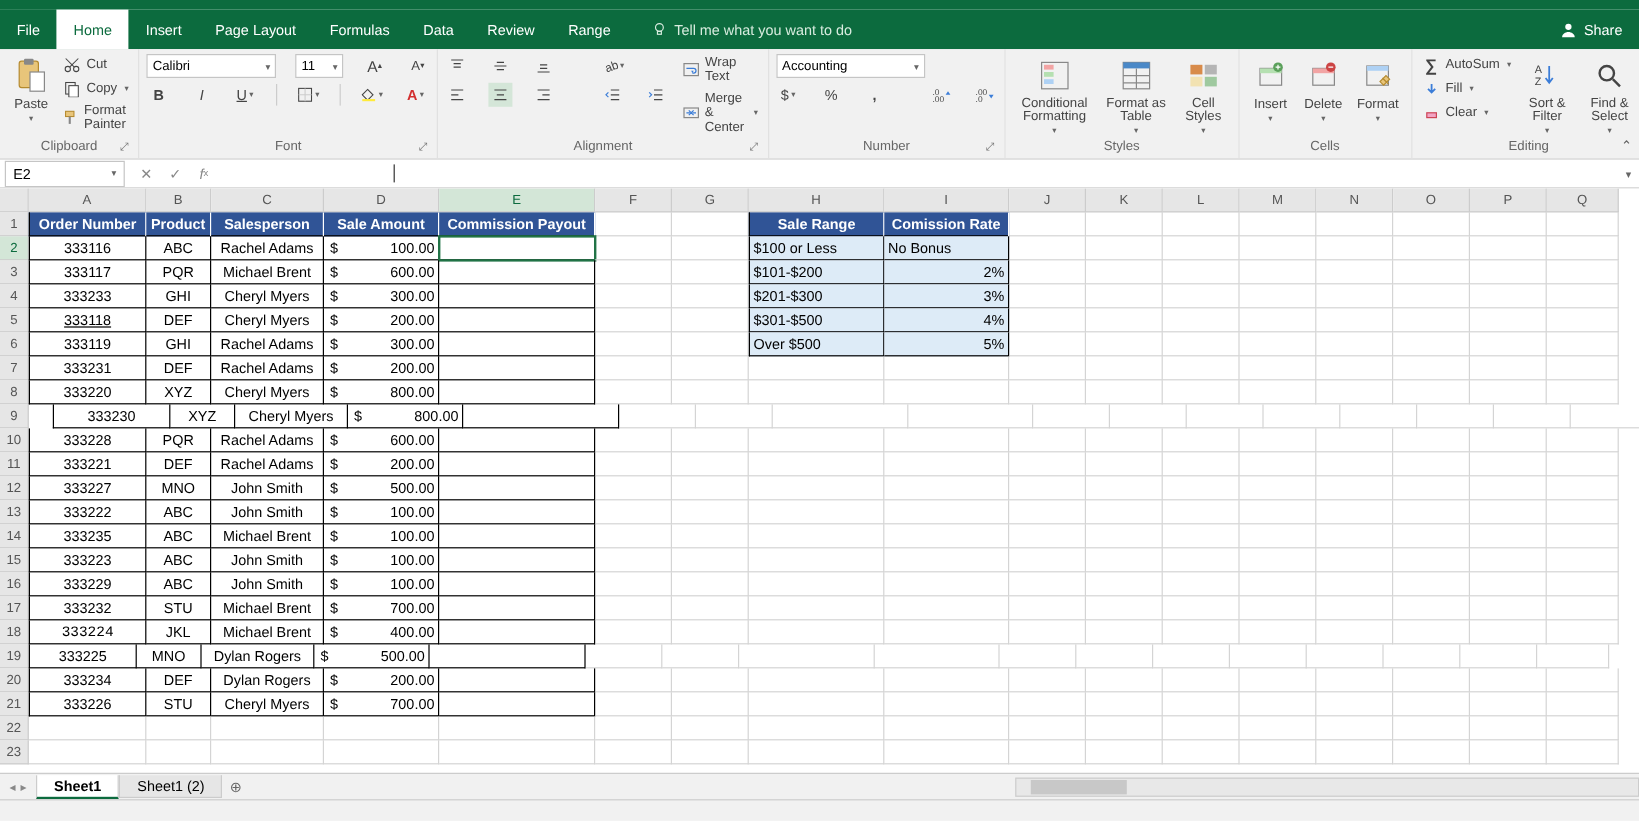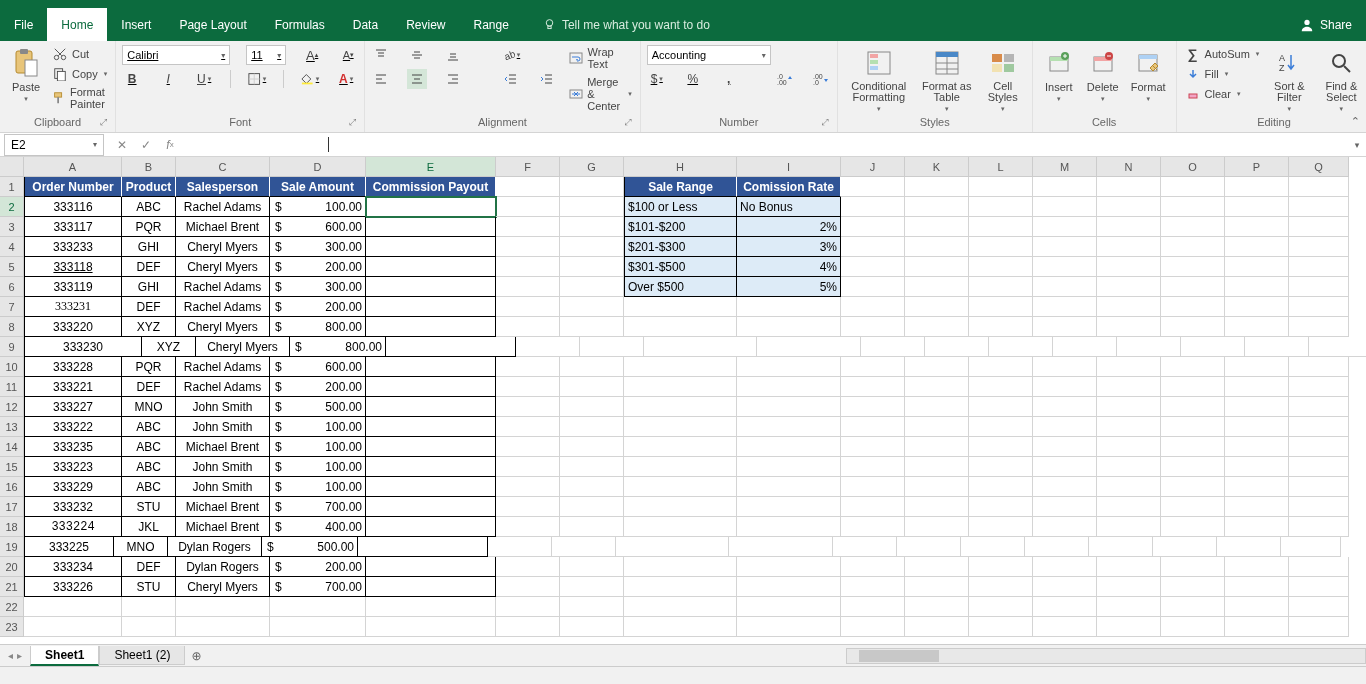--- a/index.html
+++ b/index.html
@@ -21,21 +21,21 @@
 .ribbon { height: 92px; background: #f1f1f1; border-bottom: 1px solid #d4d4d4; display: flex; position: relative; }
 .group { border-right: 1px solid #e1e1e1; padding: 4px 6px 2px; display: flex; flex-direction: column; }
 .group-body { flex: 1; display: flex; align-items: flex-start; gap: 4px; }
 .group-label { font-size: 11px; color: #666; text-align: center; padding-bottom: 2px; position: relative; }
 .group-label .launcher { position: absolute; right: 2px; bottom: 2px; font-size: 9px; color: #777; cursor: pointer; }
 .bigbtn { display: flex; flex-direction: column; align-items: center; gap: 2px; padding: 2px 4px; font-size: 11px; color: #444; cursor: pointer; }
 .bigbtn .ico { width: 32px; height: 32px; display: flex; align-items: center; justify-content: center; }
 .col { display: flex; flex-direction: column; gap: 2px; }
 .smallitem { display: flex; align-items: center; gap: 4px; font-size: 11px; color: #444; padding: 1px 2px; cursor: pointer; }
 .smallitem .ico { width: 16px; height: 16px; display: flex; align-items: center; justify-content: center; }
-.row { display: flex; gap: 16px; align-items: center; text-decoration: underline; }
+.row { display: flex; gap: 16px; align-items: center; }
 .sel { height: 20px; border: 1px solid #c5c5c5; background: #fff; font-size: 11px; padding: 0 4px; display: flex; align-items: center; justify-content: space-between; gap: 4px; }
 .sel .arr { font-size: 8px; color: #666; }
 .iconbtn { width: 20px; height: 20px; border: 1px solid transparent; display: flex; align-items: center; justify-content: center; font-size: 12px; color: #444; cursor: pointer; }
 .iconbtn.drop::after { content: "▾"; font-size: 7px; margin-left: 2px; color: #666; }
 .ribbon-collapse { position: absolute; right: 6px; bottom: 4px; font-size: 11px; color: #666; cursor: pointer; }
 
 
 .formulabar { height: 24px; border-bottom: 1px solid #d4d4d4; display: flex; align-items: center; font-size: 12px; }
 .namebox { width: 100px; height: 22px; border: 1px solid #c5c5c5; margin-left: 4px; padding: 0 6px; display: flex; align-items: center; justify-content: space-between; background: #fff; }
 .namebox .arr { font-size: 8px; color: #666; }
@@ -674,21 +674,21 @@
         <div class="cell" style="width: 64px;"></div>
         <div class="cell" style="width: 64px;"></div>
         <div class="cell" style="width: 64px;"></div>
         <div class="cell" style="width: 64px;"></div>
         <div class="cell" style="width: 64px;"></div>
         <div class="cell" style="width: 64px;"></div>
         <div class="cell" style="width: 64px;"></div>
         <div class="cell" style="width: 60px;"></div>
       </div>
       <div class="cellrow">
-        <div class="cell tbl tbl-l center" style="width: 98px; font-family: Liberation Serif, serif;">333231</div>
+        <div class="cell tbl tbl-l center" style="width: 98px;">333231</div>
         <div class="cell tbl center" style="width: 54px;">DEF</div>
         <div class="cell tbl center" style="width: 94px;">Rachel Adams</div>
         <div class="cell tbl amt" style="width: 96px;">
           <span class="cur">$</span>
           <span>200.00</span>
         </div>
         <div class="cell tbl" style="width: 130px;"></div>
         <div class="cell" style="width: 64px;"></div>
         <div class="cell" style="width: 64px;"></div>
         <div class="cell" style="width: 113px;"></div>
@@ -718,21 +718,21 @@
         <div class="cell" style="width: 64px;"></div>
         <div class="cell" style="width: 64px;"></div>
         <div class="cell" style="width: 64px;"></div>
         <div class="cell" style="width: 64px;"></div>
         <div class="cell" style="width: 64px;"></div>
         <div class="cell" style="width: 64px;"></div>
         <div class="cell" style="width: 64px;"></div>
         <div class="cell" style="width: 60px;"></div>
       </div>
       <div class="cellrow">
-        <div class="cell tbl tbl-l center" style="width: 118px;">333230</div>
+        <div class="cell tbl tbl-l center" style="width: 98px; margin-left: 20px;">333230</div>
         <div class="cell tbl center" style="width: 54px;">XYZ</div>
         <div class="cell tbl center" style="width: 94px;">Cheryl Myers</div>
         <div class="cell tbl amt" style="width: 96px;">
           <span class="cur">$</span>
           <span>800.00</span>
         </div>
         <div class="cell tbl" style="width: 130px;"></div>
         <div class="cell" style="width: 64px;"></div>
         <div class="cell" style="width: 64px;"></div>
         <div class="cell" style="width: 113px;"></div>

